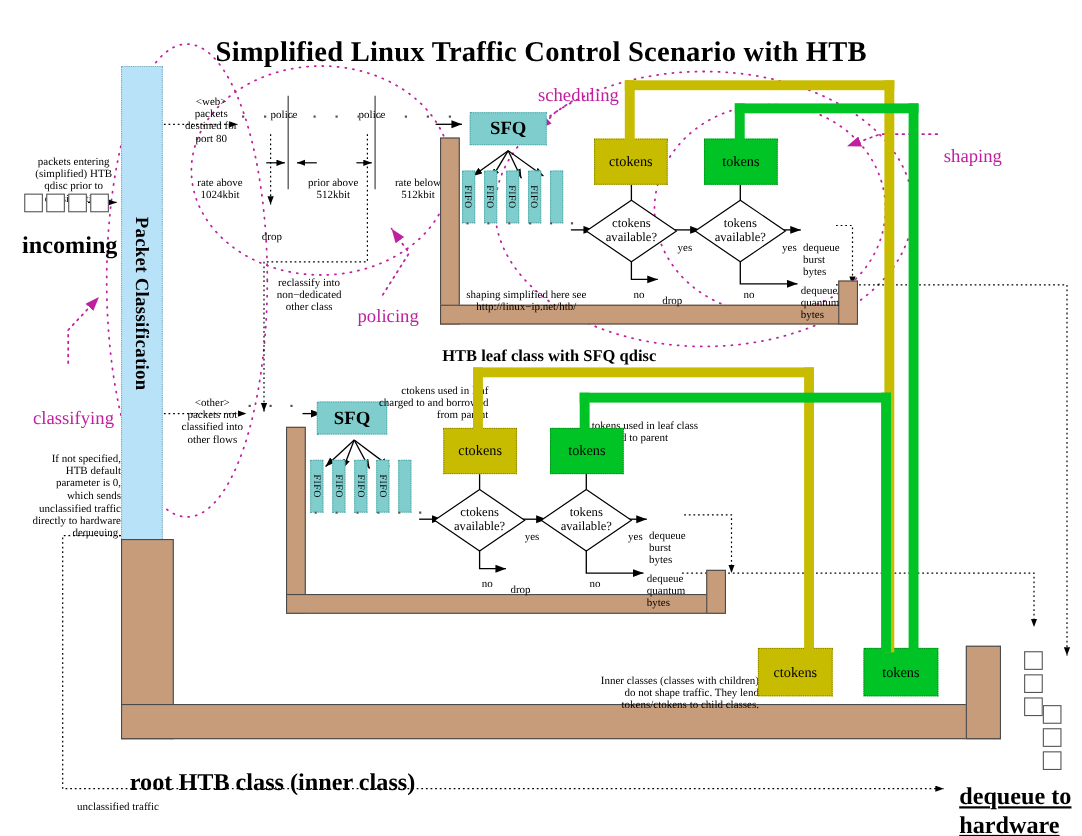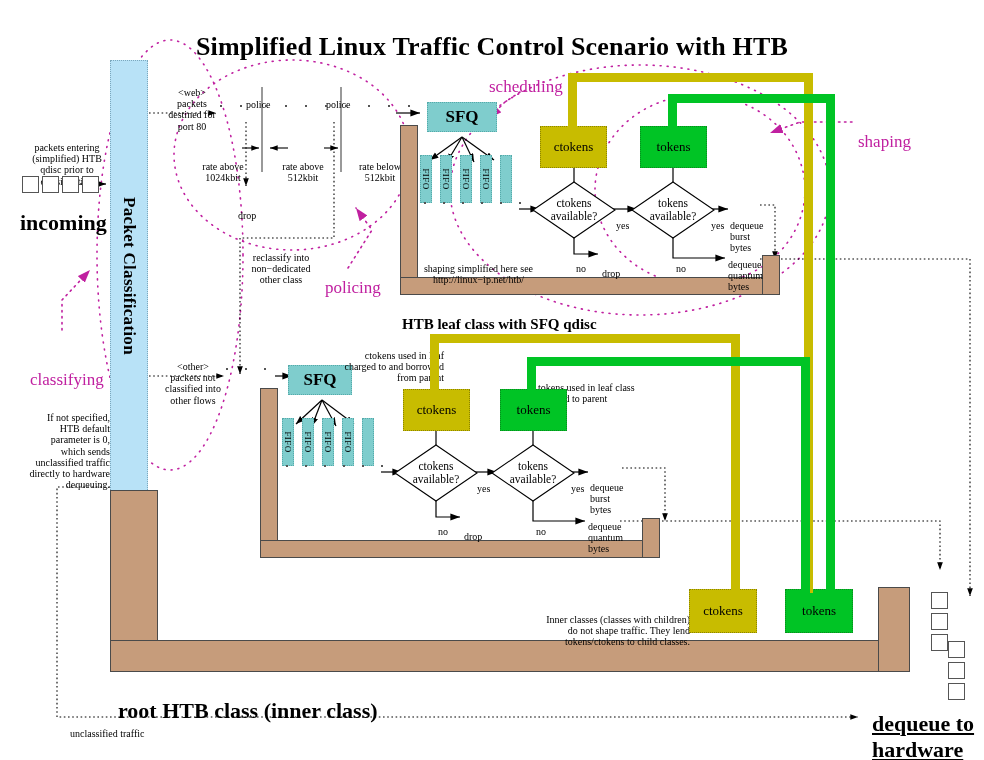--- a/index.html
+++ b/index.html
@@ -208,22 +208,22 @@
   <div class="pkt" style="left:45px;"></div>
   <div class="pkt" style="left:65px;"></div>
   <div class="pkt" style="left:85px;"></div>
   <div class="pkt" style="left:105px;"></div>
   <div class="pkt" style="left:125px;"></div>
   <div class="pkt" style="left:148px;"></div>
   <div class="pkt" style="left:168px;"></div>
   <div class="pkt" style="left:188px;"></div>
 </div>
 
-<div class="t cap tc" style="left:194px;top:141px;width:58px;">rate above 1024kbit</div>
-<div class="t cap tc" style="left:275px;top:141px;width:56px;">rate above 512kbit</div>
+<div class="t cap tc" style="left:171px;top:141px;width:58px;">rate above 1024kbit</div>
+<div class="t cap tc" style="left:275px;top:141px;width:56px;">prior above 512kbit</div>
 <div class="t cap tc" style="left:352px;top:141px;width:56px;">rate below 512kbit</div>
 <div class="t cap" style="left:238px;top:190px;">drop</div>
 <div class="t cap tc" style="left:243px;top:232px;width:76px;">reclassify into non−dedicated other class</div>
 
 <div class="brown" style="left:400px;top:125px;width:18px;height:170px;"></div>
 <div class="brown" style="left:400px;top:277px;width:380px;height:18px;"></div>
 <div class="brown" style="left:762px;top:255px;width:18px;height:40px;"></div>
 <div class="t bold14" style="left:402px;top:296px;">HTB leaf class with SFQ qdisc</div>
 
 <div class="sfq" style="left:427px;top:102px;width:70px;height:30px;">

